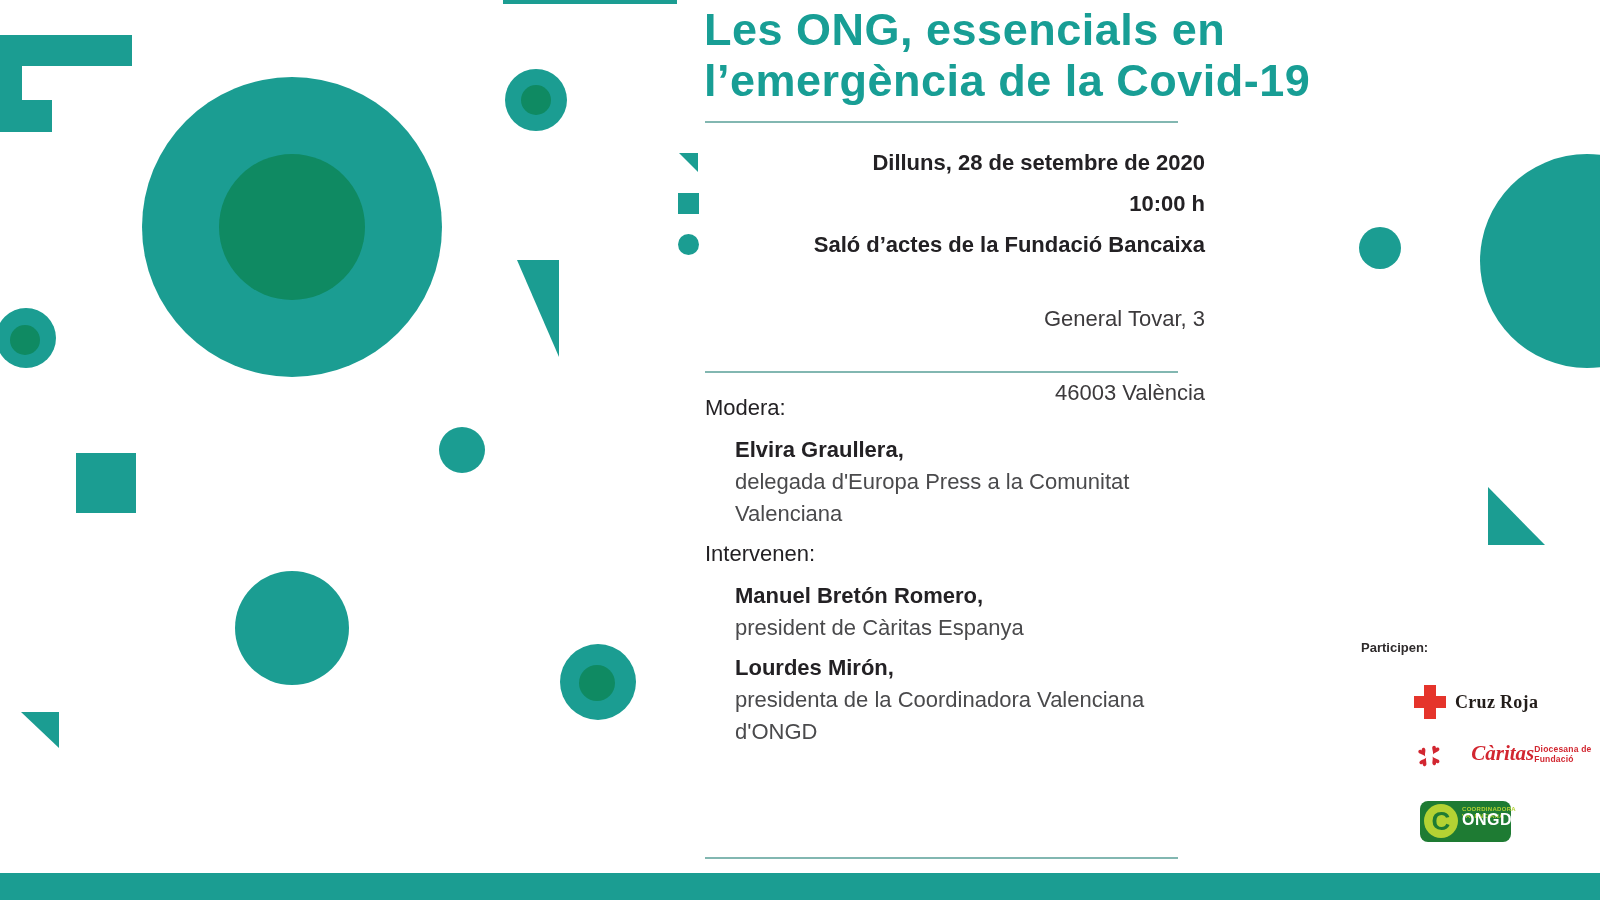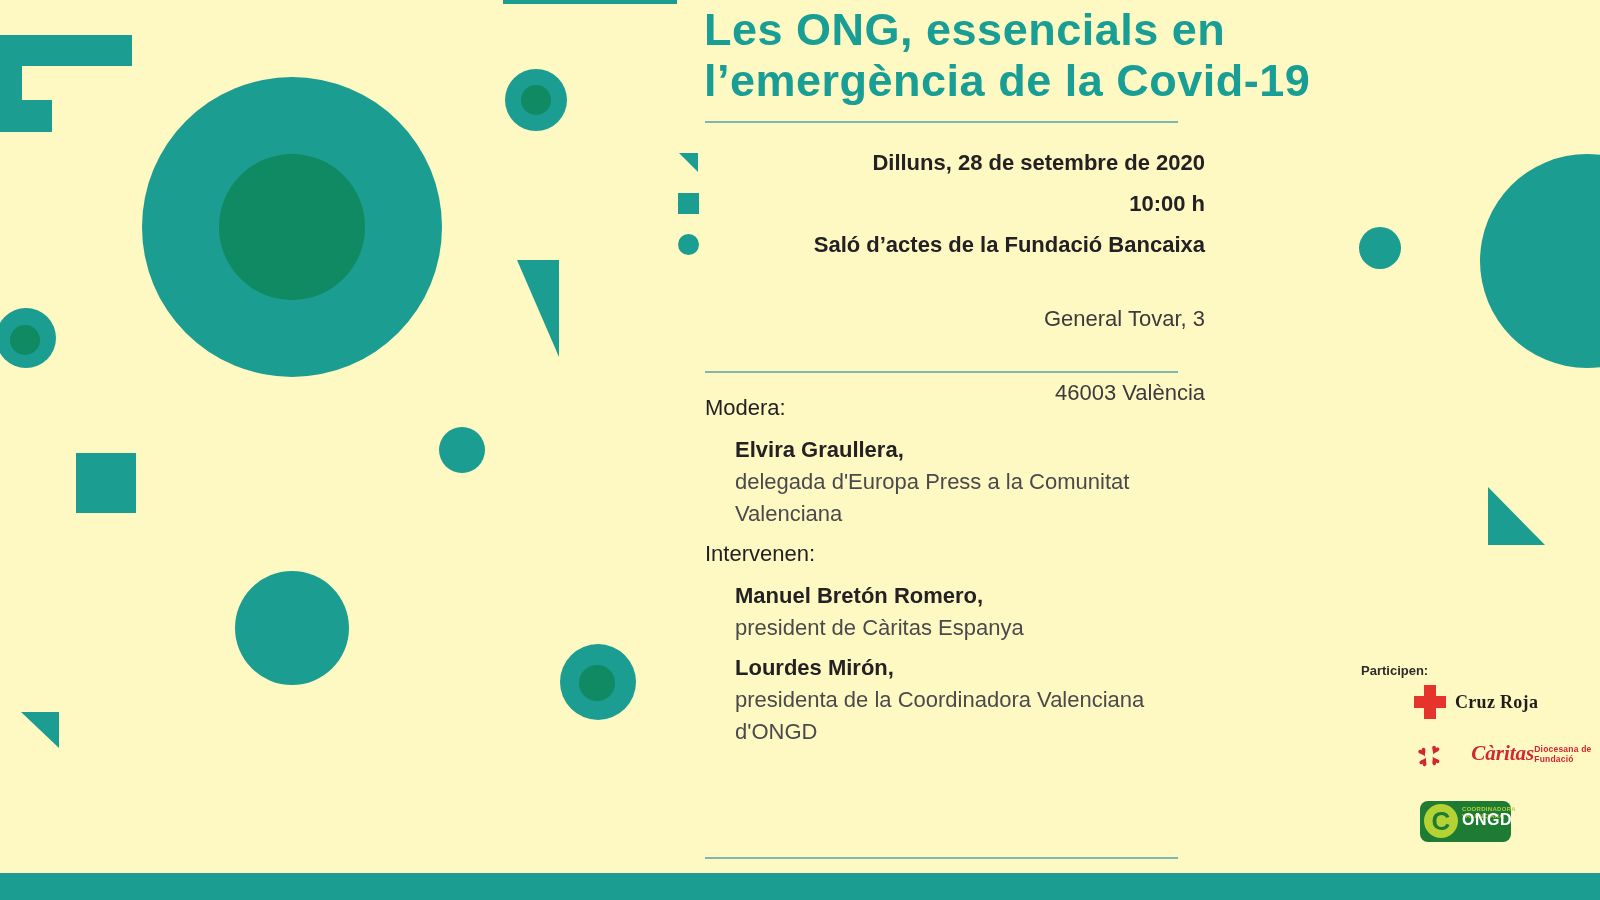--- a/index.html
+++ b/index.html
@@ -1,18 +1,18 @@
 <!DOCTYPE html>
 <html><head>
 <meta charset="utf-8">
 <style>
   html,body{margin:0;padding:0;background:#e8e8e8;}
   .poster{
     position:relative;width:1600px;height:900px;overflow:hidden;
-    background:#fef9c3;
+    background:#ffffff;
     font-family:"Liberation Sans","DejaVu Sans",sans-serif;
   }
   .decor{position:absolute;left:0;top:0;}
   
   .title{
     position:absolute;left:704px;top:4px;margin:0;
     font-size:45px;line-height:51px;font-weight:800;letter-spacing:.5px;
     color:#189e95;
   }
   .rule{position:absolute;left:705px;width:473px;height:2px;background:#82b7b1;}
@@ -29,21 +29,21 @@
      clip-path:polygon(0 0,100% 0,100% 100%);}
   .bullet-square{left:-27px;top:2px;width:21px;height:21px;}
   .bullet-circle{left:-27px;top:2px;width:21px;height:21px;border-radius:50%;}
   
   .people{position:absolute;left:705px;top:392px;width:480px;}
   .section-heading{font-size:22px;font-weight:400;line-height:32px;color:#232124;margin:0 0 10px 0;}
   .speaker{margin:0 0 8px 30px;}
   .speaker-name{font-size:22px;font-weight:700;line-height:32px;color:#232124;}
   .speaker-role{font-size:22px;font-weight:400;line-height:32px;color:#4a4a4c;max-width:460px;}
   
-  .participants-label{position:absolute;left:1336px;top:663px;font-size:13px;font-weight:700;color:#2f2b2c;padding-left:25px;}
+  .participants-label{position:absolute;left:1336px;top:640px;font-size:13px;font-weight:700;color:#2f2b2c;padding-left:25px;}
   .logo-cruzroja{position:absolute;left:1414px;top:685px;display:flex;align-items:center;gap:9px;}
   .cross{position:relative;width:32px;height:34px;}
   .cross .cross-v{position:absolute;left:10px;top:0;width:12px;height:34px;background:#e5342b;}
   .cross .cross-h{position:absolute;left:0;top:11px;width:32px;height:12px;background:#e5342b;}
   .cruzroja-text{font-family:"Liberation Serif",serif;font-size:18px;font-weight:700;color:#221c19;letter-spacing:.3px;}
   .logo-caritas{position:absolute;left:1419px;top:742px;display:flex;align-items:flex-start;gap:7px;}
   .caritas-emblem{position:relative;width:28px;height:30px;}
   .caritas-emblem span{position:absolute;font-size:15px;line-height:15px;color:#d22630;}
   .h-tl{left:-1px;top:2px;transform:rotate(-30deg);}
   .h-tr{left:12px;top:0px;transform:rotate(25deg);}

